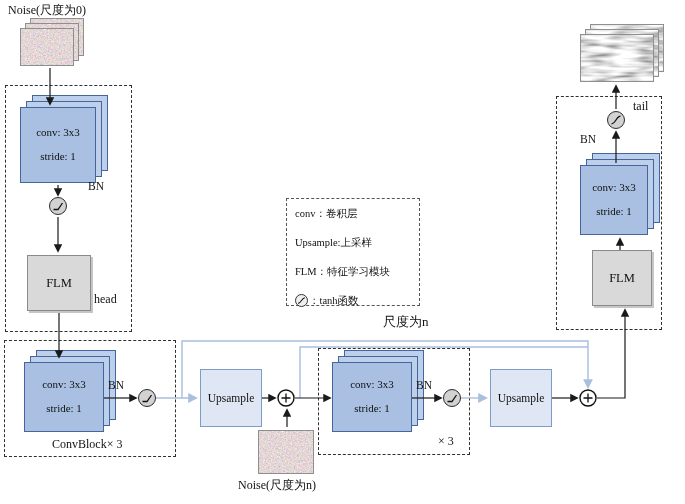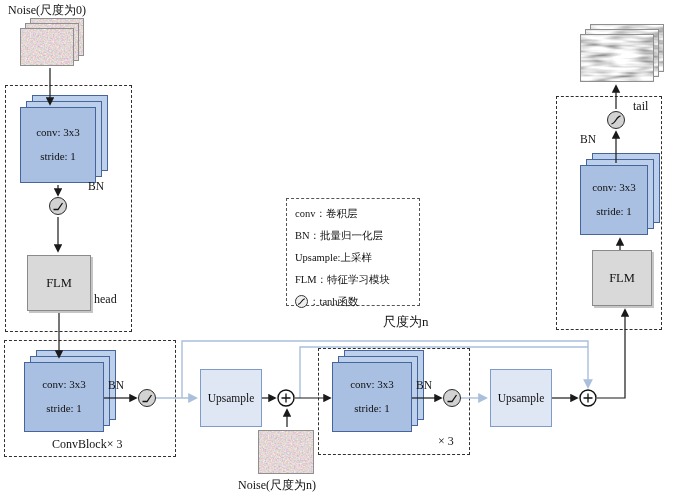--- a/index.html
+++ b/index.html
@@ -31,21 +31,21 @@
 
   .imgstack{position:absolute;z-index:3}
   .imgstack svg{position:absolute;width:calc(100% - 10px);height:calc(100% - 10px);
     border:1px solid #8f8f8f;background:#ddd}
   .imgstack .i3{right:0;top:0}
   .imgstack .i2{right:5px;top:5px}
   .imgstack .i1{left:0;bottom:0}
   .singleimg{position:absolute;z-index:3;border:1px solid #8f8f8f;background:#ddd}
 
   .legend{position:absolute;z-index:5;border:1.4px dashed #555;background:#fff;
-    padding:7px 8px 5px 8px;display:flex;flex-direction:column;gap:7px}
+    padding:7px 8px 5px 8px;display:flex;flex-direction:column;gap:14px}
   .legend-row{display:flex;align-items:center;font-size:10.5px;line-height:15px;white-space:nowrap}
   .legend-icon{width:13px;height:13px;border-radius:50%;border:1px solid #333;background:#efefef;
     display:inline-flex;align-items:center;justify-content:center;margin-right:1px;flex:0 0 auto}
 
   #wires{position:absolute;left:0;top:0;z-index:7;pointer-events:none}
   .k{stroke:var(--arrow,#1a1a1a);stroke-width:1.2;fill:none}
   .bl{stroke:var(--residual,#a9bfdc);stroke-width:1.4;fill:none}
   .mkk{fill:var(--arrow,#1a1a1a)}
   .mkb{fill:var(--residual,#a9bfdc)}
 </style>
@@ -194,23 +194,20 @@
     <svg class="i1">
         <rect width="100%" height="100%" filter="url(#fSeis)"></rect>
       </svg>
   </div>
 
   <div class="legend" style="left:286px;top:198px;width:134px;height:108px">
     <div class="legend-row">
       <span>conv：卷积层</span>
     </div>
     <div class="legend-row">
-      <span>BN：批量归一化层</span>
-    </div>
-    <div class="legend-row">
       <span>Upsample:上采样</span>
     </div>
     <div class="legend-row">
       <span>FLM：特征学习模块</span>
     </div>
     <div class="legend-row">
       <span class="legend-icon">
         <svg width="9" height="9" viewBox="0 0 12 12">
             <path d="M1.5,9.8 C5.5,9.8 6.5,2.2 10.5,2.2" stroke="#111" stroke-width="1.4" fill="none"></path>
           </svg>

